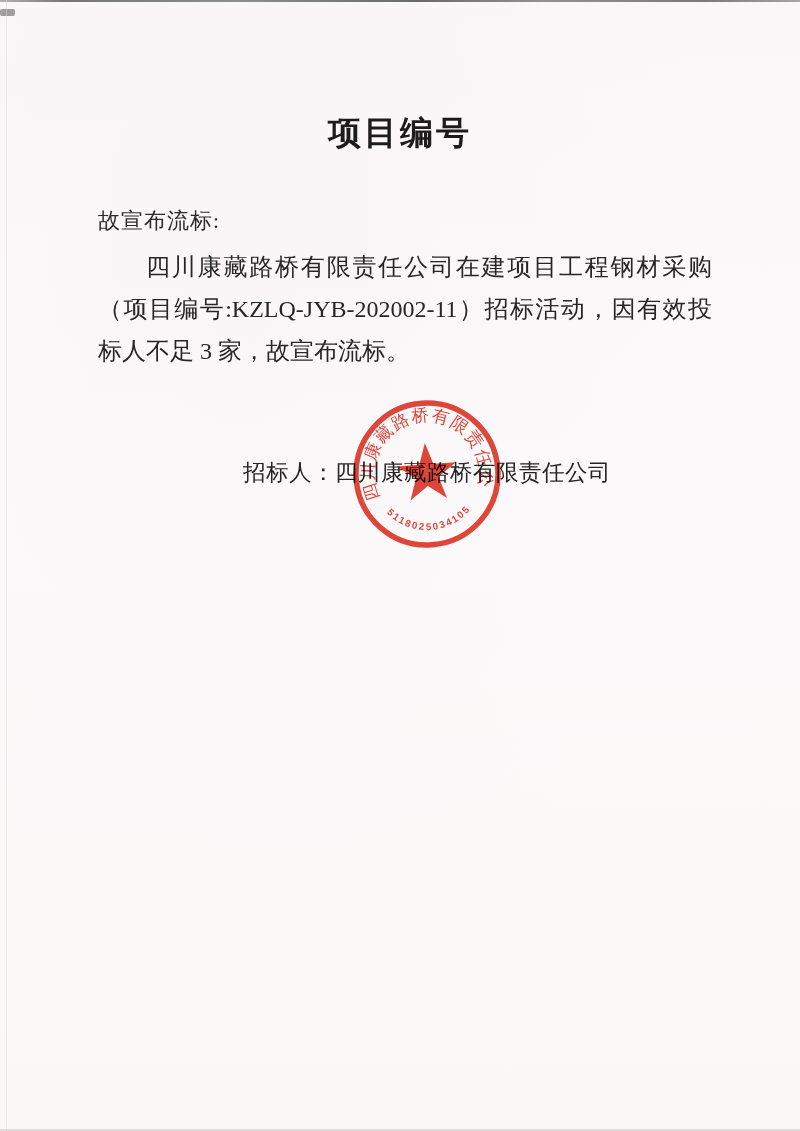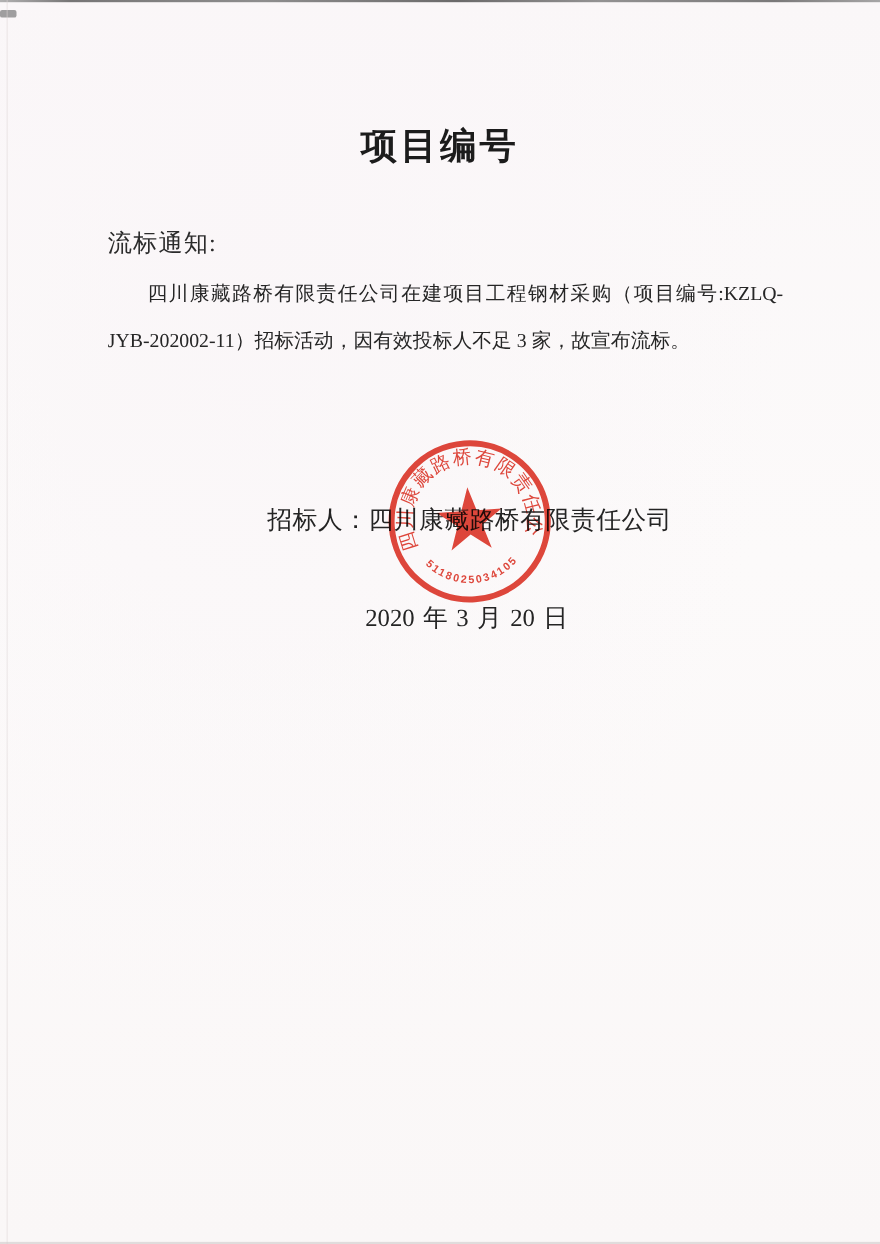--- a/index.html
+++ b/index.html
@@ -41,21 +41,21 @@
     font-family: "Liberation Sans", sans-serif;
     font-size: 33px; font-weight: 700; letter-spacing: 3px;
     color: #1c1c1c; line-height: 40px;
   }
   .salutation {
     position: absolute; top: 204px; left: 98px;
     font-size: 22px; line-height: 34px; letter-spacing: 1px;
   }
   .paragraph {
     position: absolute; top: 246px; left: 98px; width: 614px;
-    font-size: 18px; line-height: 42px;
+    font-size: 24px; line-height: 42px;
     text-indent: 2em; text-align: justify;
     color: #262626;
   }
   .signature {
     position: absolute; top: 458px; left: 243px;
     font-size: 22.5px; line-height: 30px; letter-spacing: .5px;
     color: #242424;
   }
   .date {
     position: absolute; top: 548px; left: 332px;
@@ -76,27 +76,26 @@
 
 <div class="page">
 
   <div class="edge-top"></div>
   <div class="smudge-tl"></div>
   <div class="edge-left"></div>
   <div class="edge-bottom"></div>
 
   <div class="title">项目编号</div>
 
-  <div class="salutation">流标通知:</div>
+  <div class="salutation">故宣布流标:</div>
 
   <div class="paragraph">四川康藏路桥有限责任公司在建项目工程钢材采购（项目编号:KZLQ-JYB-202002-11）招标活动，因有效投标人不足 3 家，故宣布流标。</div>
 
   <div class="signature">招标人：四川康藏路桥有限责任公司</div>
 
-  <div class="date">2020 年 3 月 20 日</div>
 
   <div class="seal">
     <svg viewBox="0 0 200 200" xmlns="http://www.w3.org/2000/svg">
       <defs>
         <path id="arcTop" d="M 38.4 128.7 A 68 68 0 1 1 161.6 128.7" fill="none"></path>
         <path id="arcBottom" d="M 42.5 143.3 A 72 72 0 0 0 157.5 143.3" fill="none"></path>
       </defs>
       <circle cx="100" cy="100" r="91" fill="none" stroke-width="7" stroke="#df382b"></circle>
       <text font-family="Liberation Sans, sans-serif" font-size="22" letter-spacing="2" fill="#df382b">
         <textPath href="#arcTop" startOffset="2">四川康藏路桥有限责任公司</textPath>

